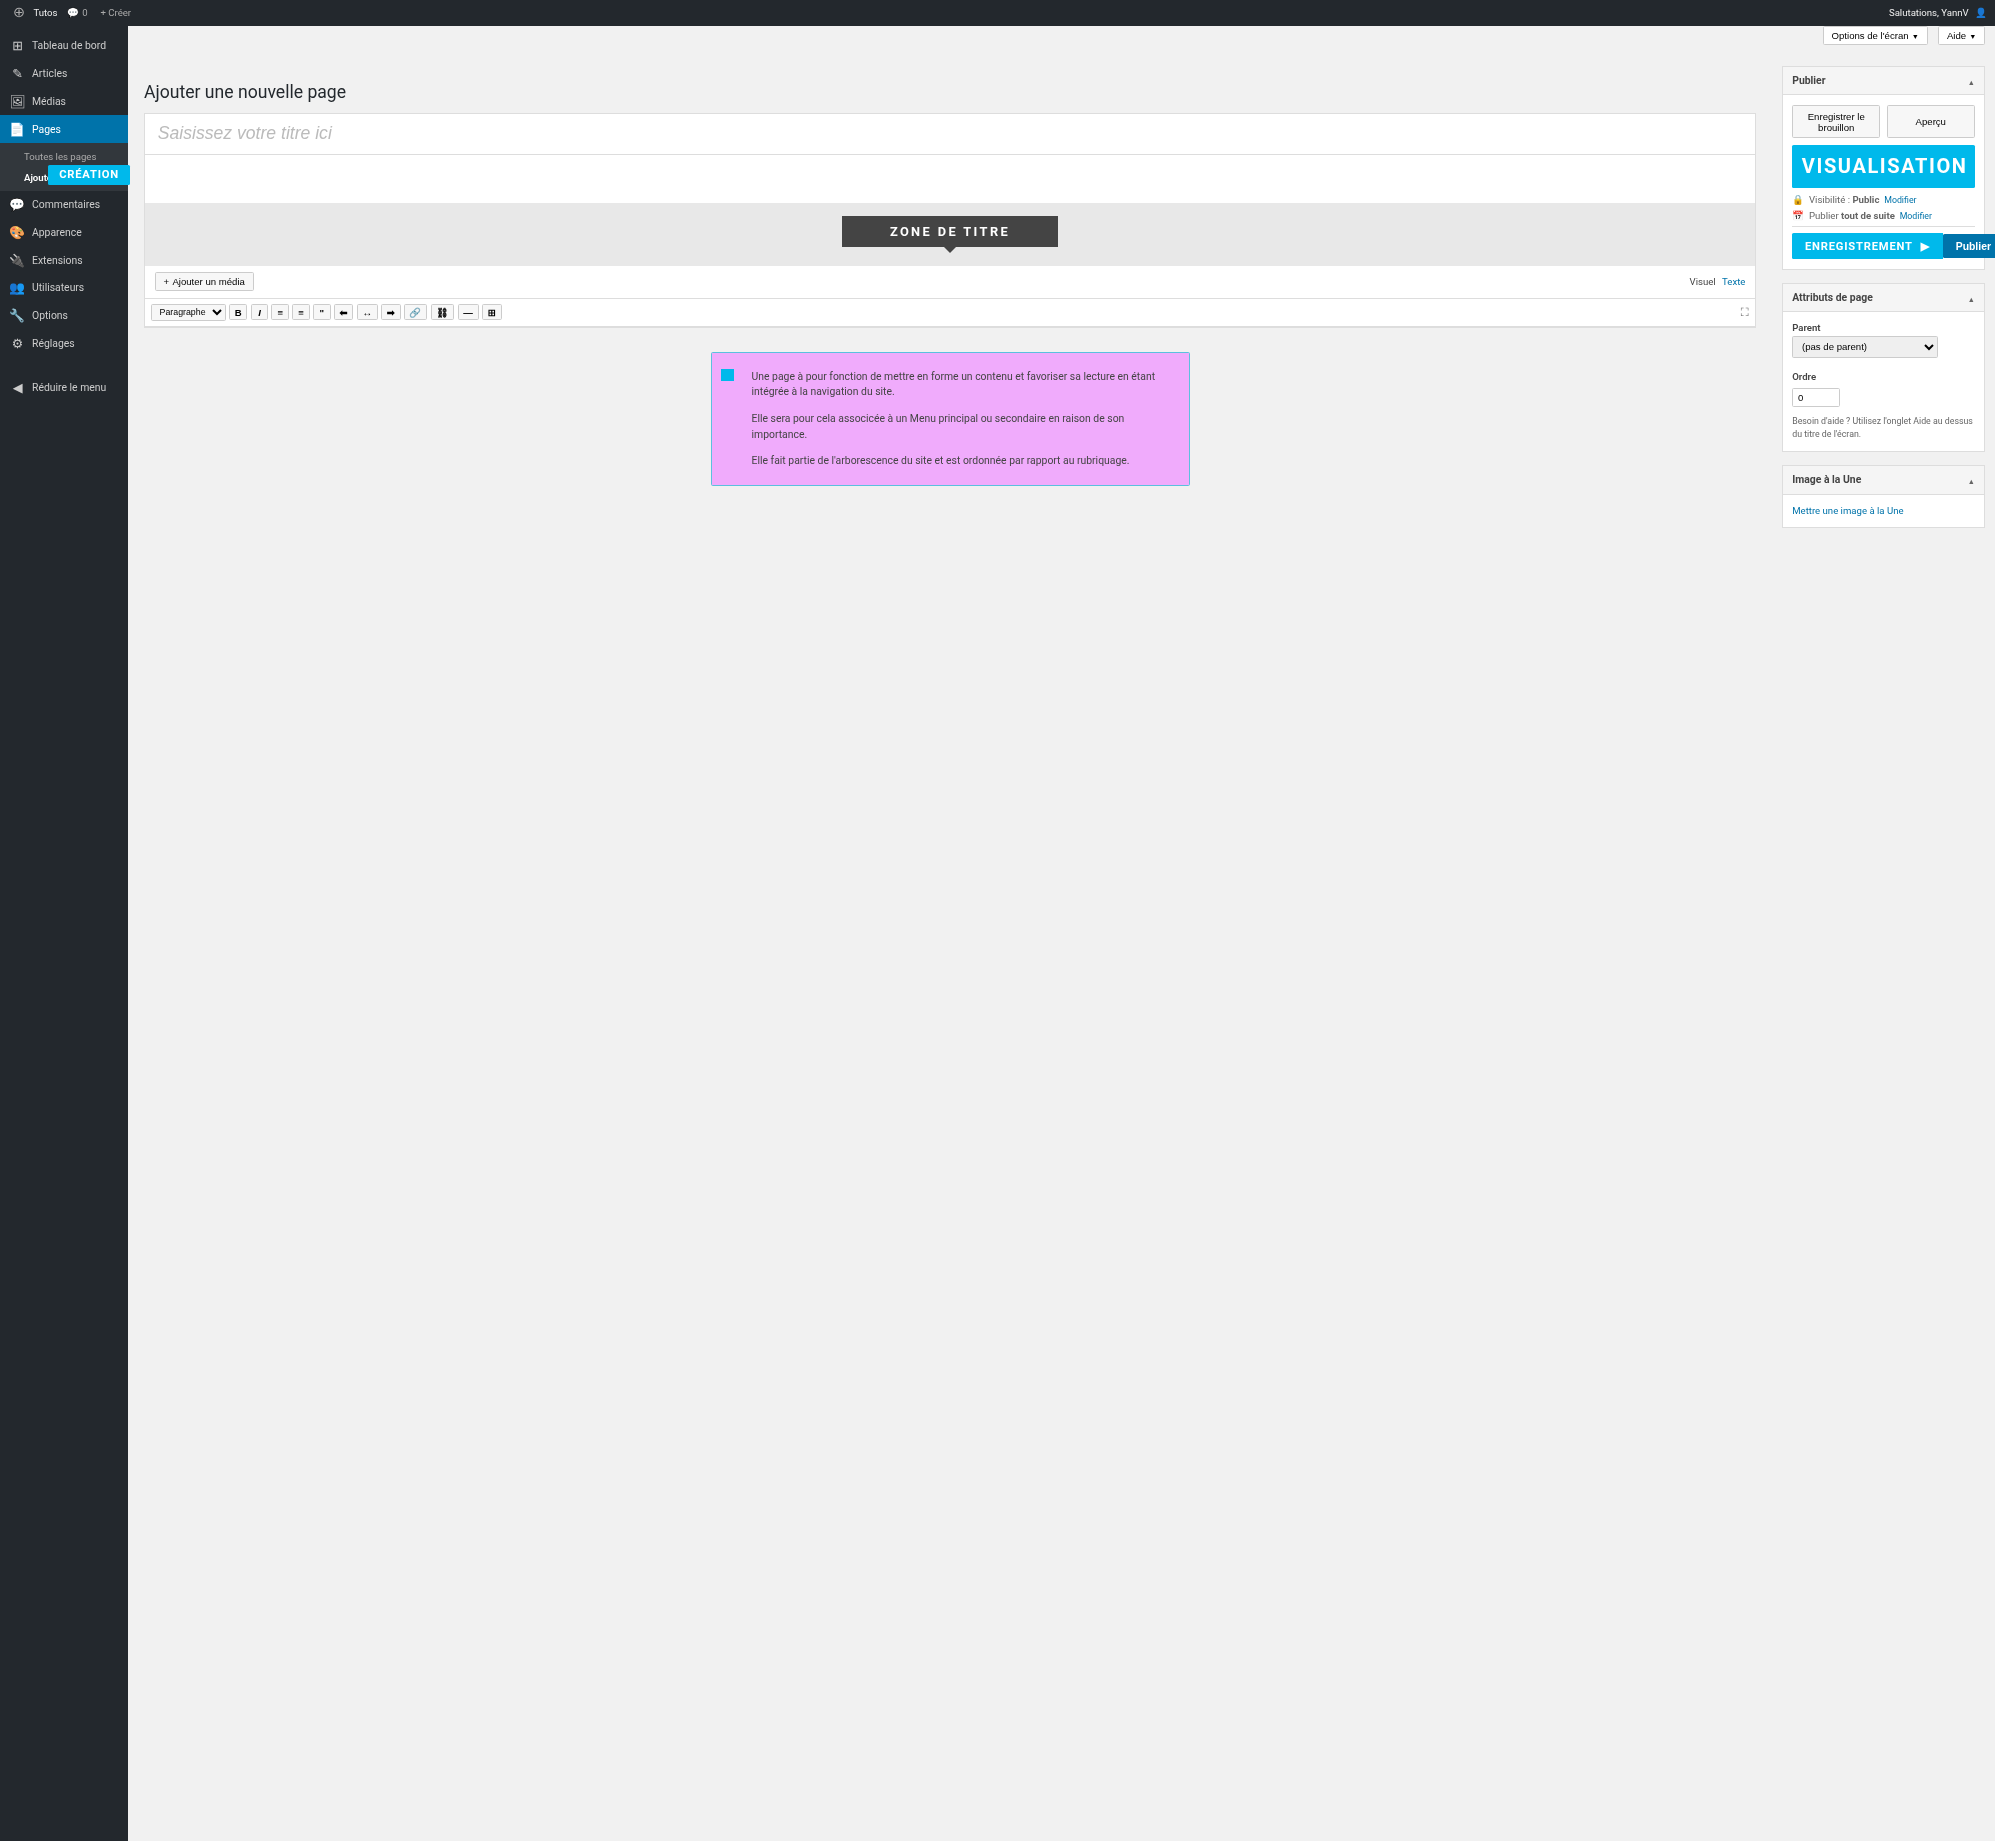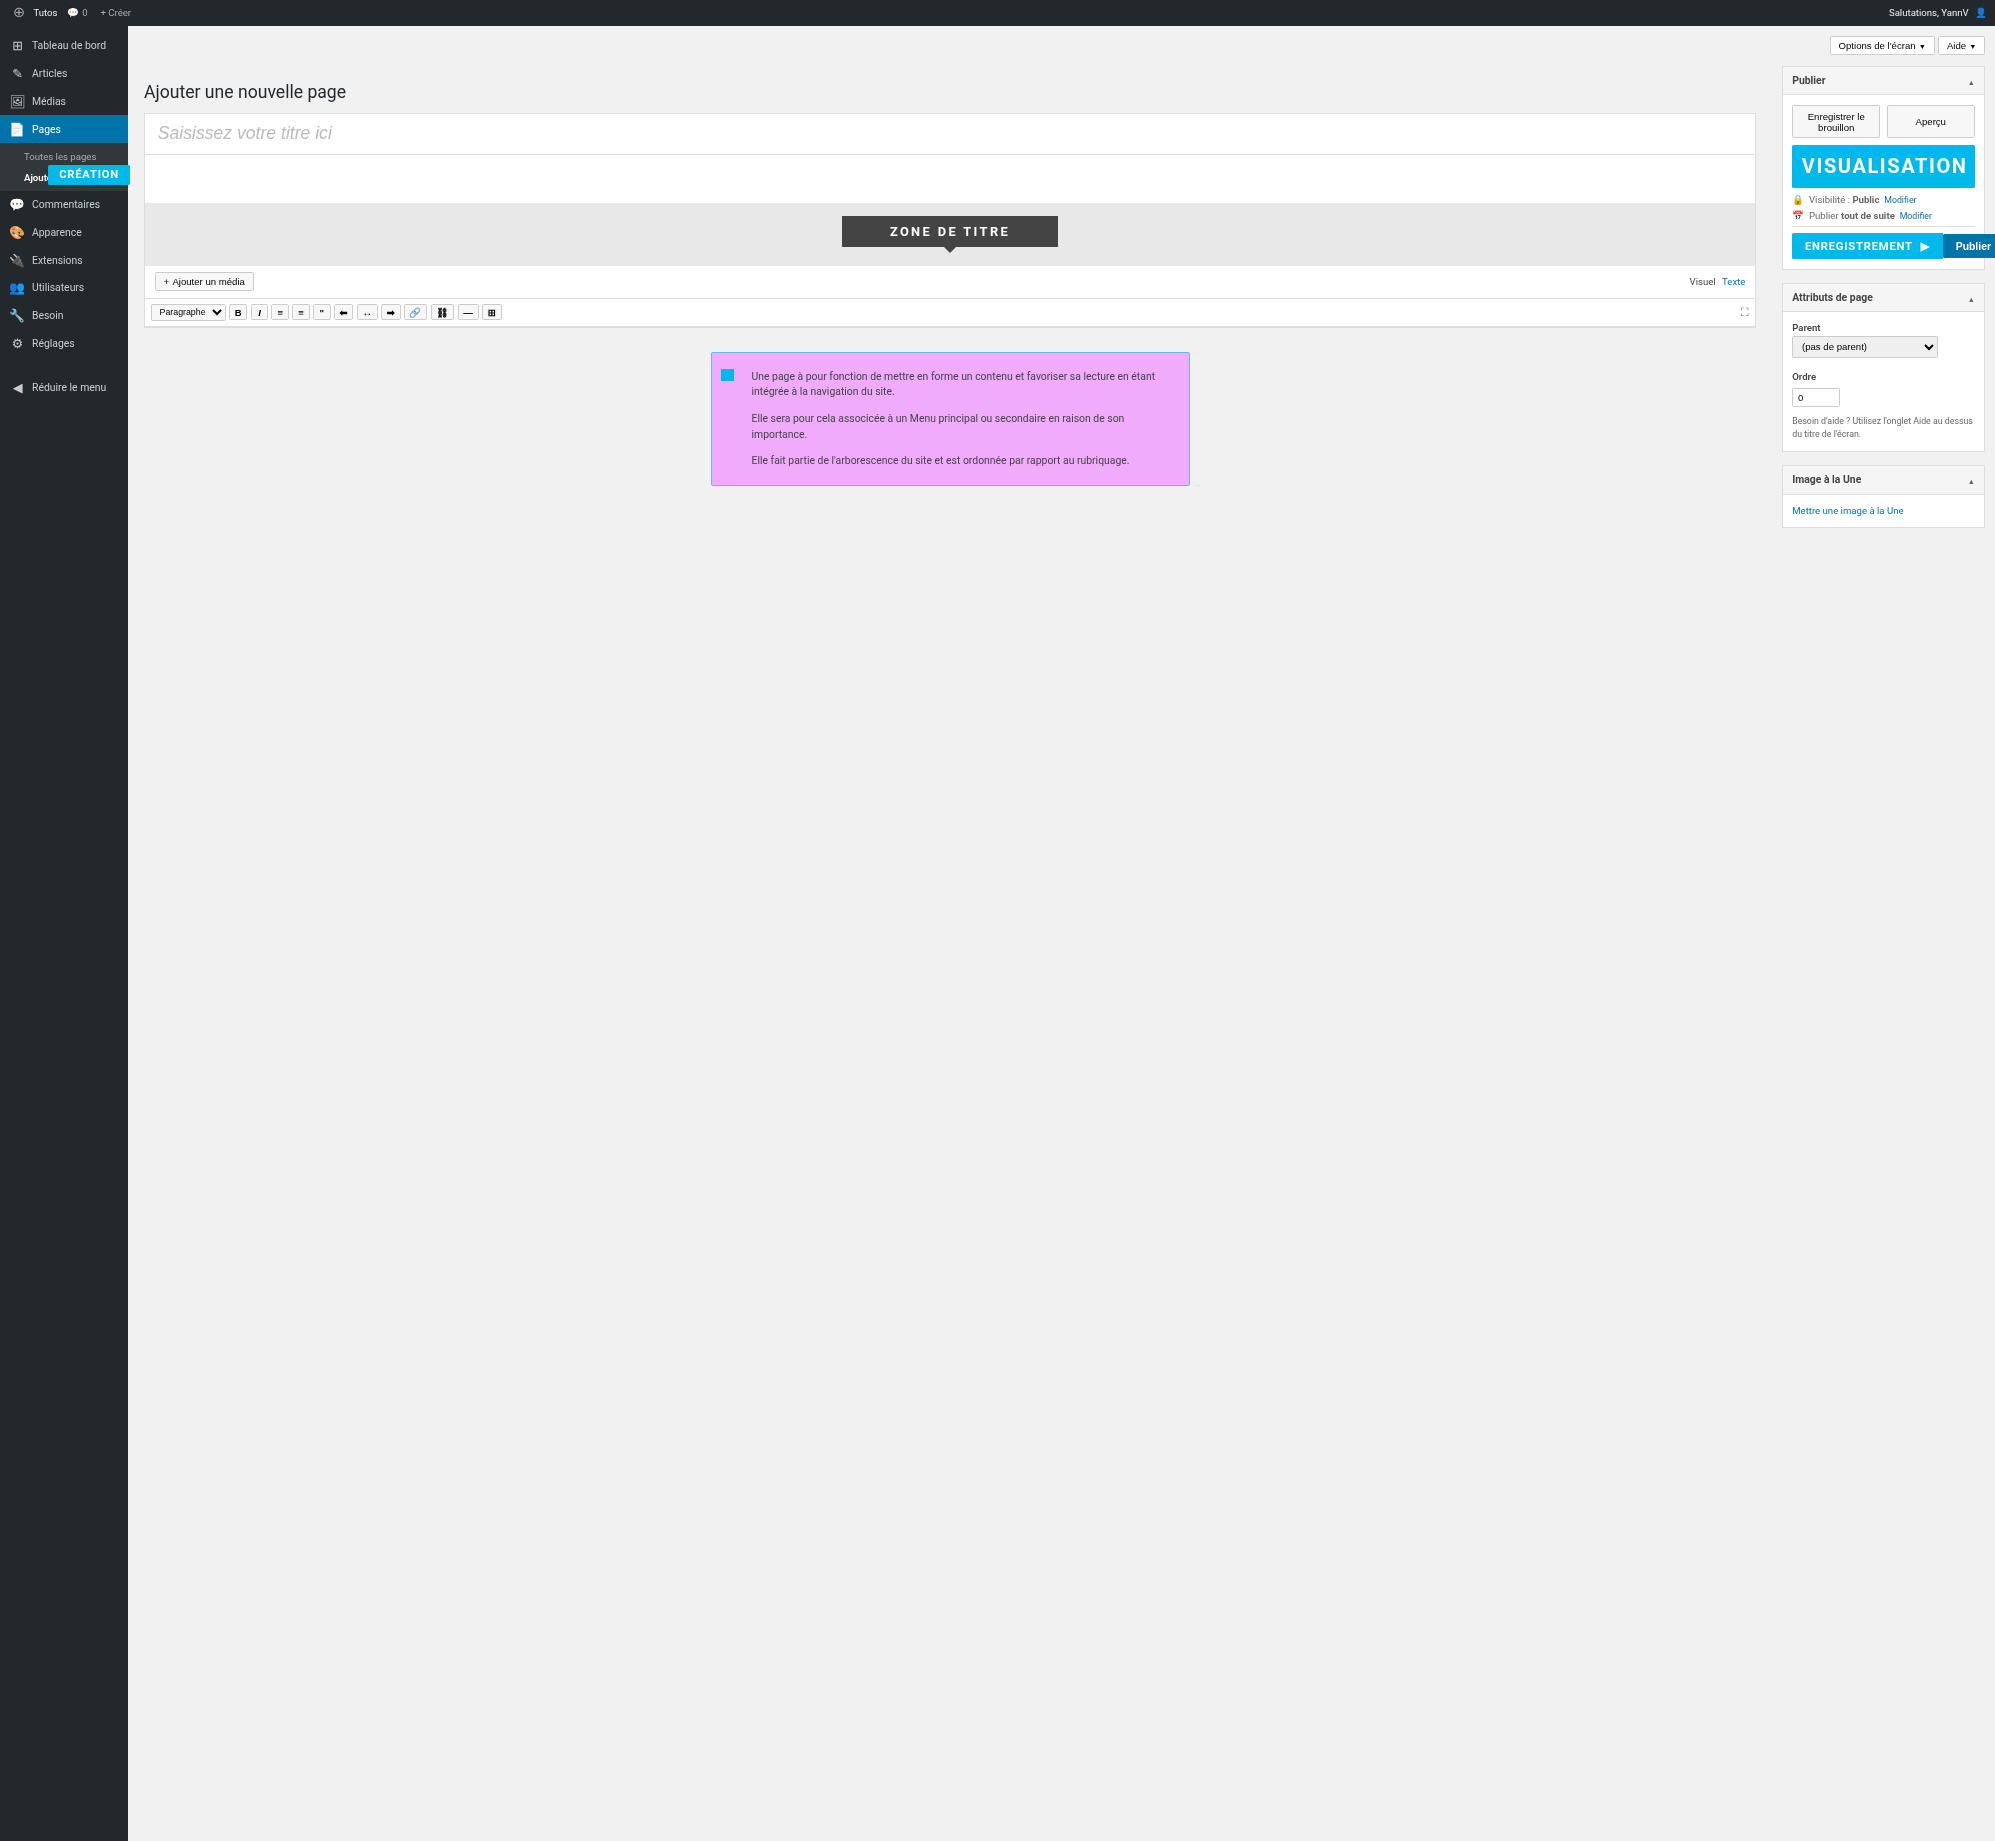--- a/index.html
+++ b/index.html
@@ -80,24 +80,24 @@
       flex: 1;
       padding: 16px 16px 32px 16px;
       background: #f1f1f1;
       min-width: 0;
     }
 
     
     .screen-options-bar {
       display: flex;
       justify-content: flex-end;
-      gap: 3px;
+      gap: 10px;
       margin-bottom: 8px;
       position: fixed;
-      top: 31px;
+      top: 21px;
       right: 0;
       padding: 4.8px 9.6px;
       z-index: 50;
       background: #f1f1f1;
     }
     .screen-options-btn {
       background: #fff;
       border: 0.8px solid #ccc;
       border-radius: 1.6px;
       padding: 3.2px 8px;
@@ -469,21 +469,21 @@
     <div class="sidebar-item">
       <span class="icon">🔌</span>
       <span>Extensions</span>
     </div>
     <div class="sidebar-item">
       <span class="icon">👥</span>
       <span>Utilisateurs</span>
     </div>
     <div class="sidebar-item">
       <span class="icon">🔧</span>
-      <span>Besoin</span>
+      <span>Options</span>
     </div>
     <div class="sidebar-item">
       <span class="icon">⚙</span>
       <span>Réglages</span>
     </div>
     <div class="sidebar-item" style="margin-top: 16px;">
       <span class="icon">◀</span>
       <span>Réduire le menu</span>
     </div>
   </div>

